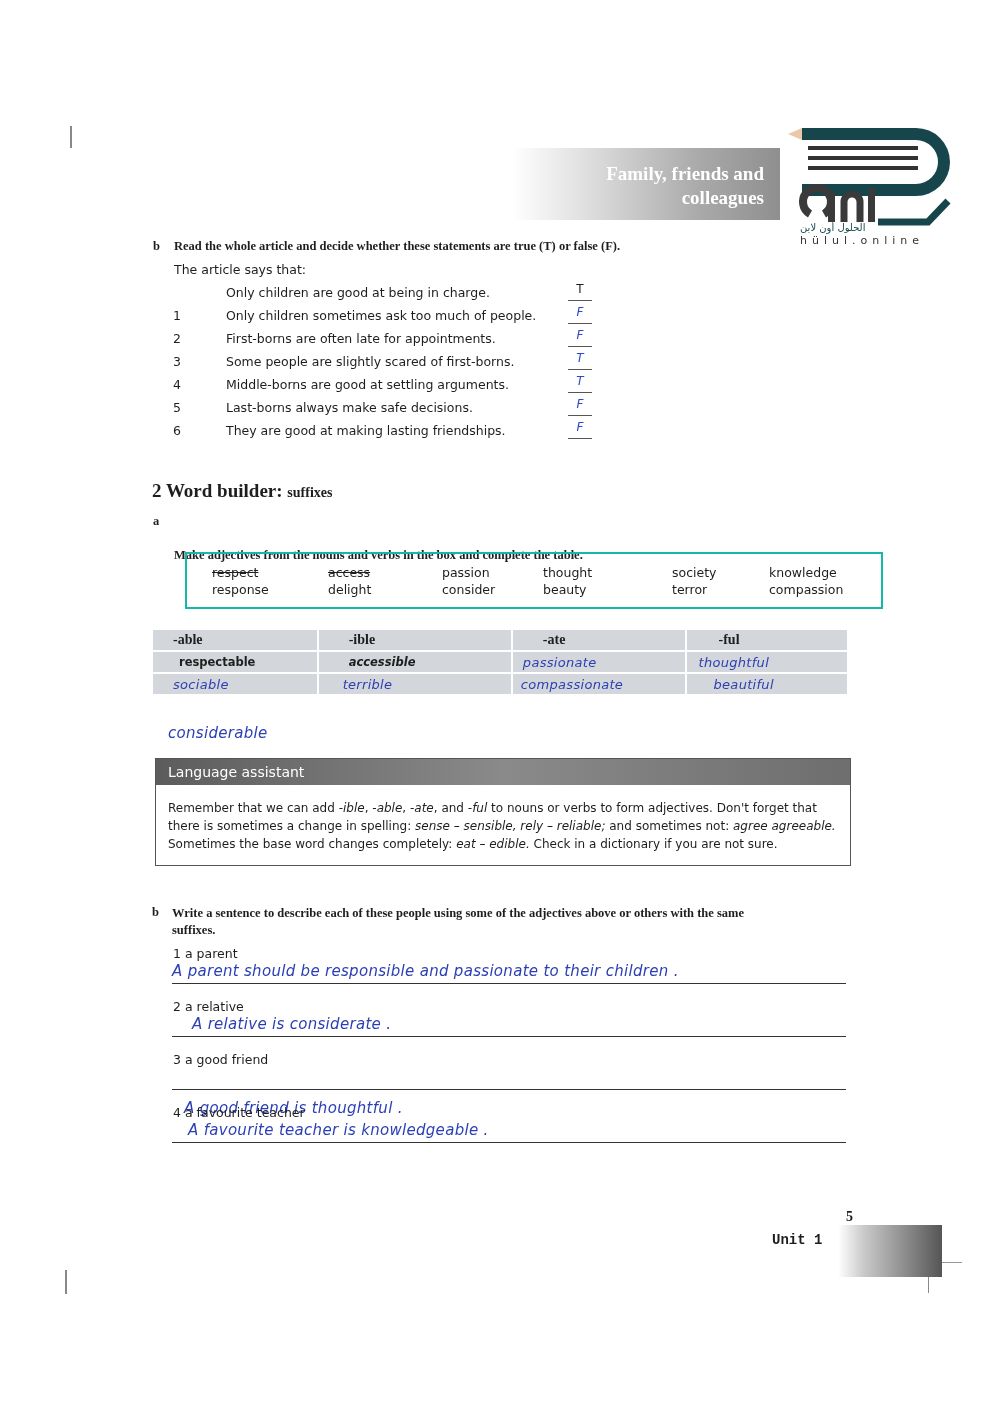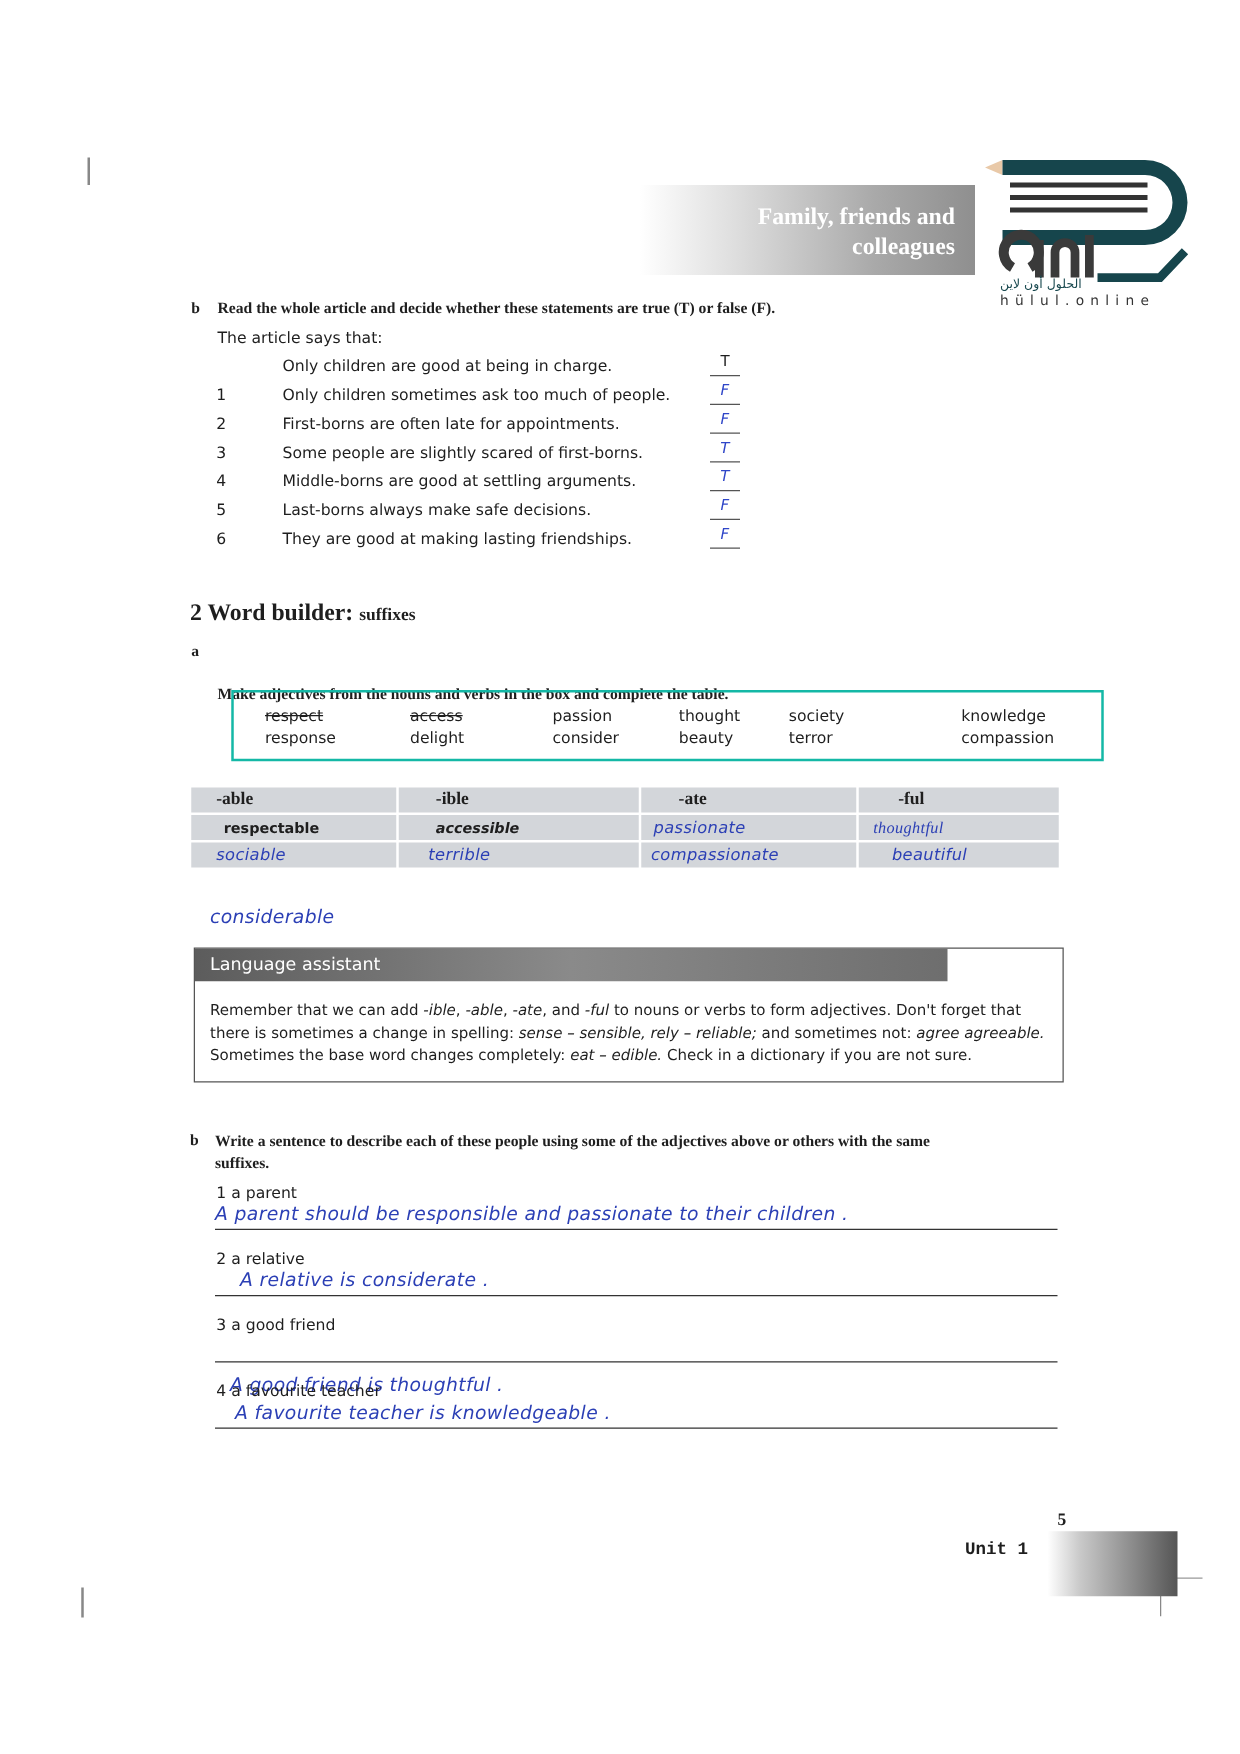--- a/index.html
+++ b/index.html
@@ -44,21 +44,21 @@
 
     
     #suffix-table { left: 151px; top: 628px; width: 698px; border-collapse: separate; border-spacing: 2px 2px; }
     #suffix-table td { background: #d3d6da; height: 20px; padding: 0 0 0 20px; font-size: 13px; vertical-align: middle; }
     #suffix-table .hdr { font-weight: bold; font-family: "Liberation Serif", serif; font-size: 14px; }
     #suffix-table .printed { font-weight: bold; font-size: 11.5px; }
     #extra-word { left: 168px; top: 724px; font-size: 15px; }
 
     
     #la-box { left: 155px; top: 758px; width: 694px; height: 106px; border: 1px solid #555; }
-    #la-head { left: 0; top: 0; width: 602px; height: 26px;
+    #la-head { left: 0; top: 0; width: 694px; height: 26px;
       background: linear-gradient(90deg, #5c5c5c, #8a8a8a 50%, #6e6e6e); color: #fff;
       font-size: 14px; line-height: 26px; padding-left: 12px; box-sizing: border-box; }
     #la-text { left: 12px; top: 40px; width: 676px; font-size: 12px; line-height: 18px; }
     .prompt { font-size: 12.5px; }
     .answer-line { border-bottom: 1px solid #333; height: 1px; }
     .ans { font-size: 15px; }
 
     
     #footer-unit { left: 772px; top: 1209px; font-size: 14px; font-weight: bold; }
     #footer-page { left: 846px; top: 1209px; font-size: 14px; font-weight: bold; }
@@ -158,21 +158,21 @@
     <div>delight</div>
   </div>
   <div class="wb-cell" style="left:255px;top:10px;">
     <div>passion</div>
     <div>consider</div>
   </div>
   <div class="wb-cell" style="left:356px;top:10px;">
     <div>thought</div>
     <div>beauty</div>
   </div>
-  <div class="wb-cell" style="left:444px;top:10px;">
+  <div class="wb-cell" style="left:485px;top:10px;">
     <div>society</div>
     <div>terror</div>
   </div>
   <div class="wb-cell" style="left:582px;top:10px;">
     <div>knowledge</div>
     <div>compassion</div>
   </div>
 </div>
 
 <table class="abs" id="suffix-table">
@@ -180,21 +180,21 @@
       <tr>
     <td class="hdr" style="width:150px;">-able</td>
     <td class="hdr" style="width:172px;padding-left:30px;">-ible</td>
     <td class="hdr" style="width:148px;padding-left:30px;">-ate</td>
     <td class="hdr" style="width:136px;padding-left:32px;">-ful</td>
   </tr>
   <tr>
     <td class="printed" style="padding-left:26px;">respectable</td>
     <td class="printed" style="padding-left:30px;font-style:italic;">accessible</td>
     <td class="hand" style="padding-left:10px;">passionate</td>
-    <td class="hand" style="padding-left:12px;font-family:Liberation Serif, serif;">thoughtful</td>
+    <td class="hand" style="padding-left:12px;">thoughtful</td>
   </tr>
   <tr>
     <td class="hand">sociable</td>
     <td class="hand" style="padding-left:24px;">terrible</td>
     <td class="hand" style="padding-left:8px;">compassionate</td>
     <td class="hand" style="padding-left:27px;">beautiful</td>
   </tr>
 </tbody>
   </table>
 <div class="abs hand" id="extra-word">considerable</div>

